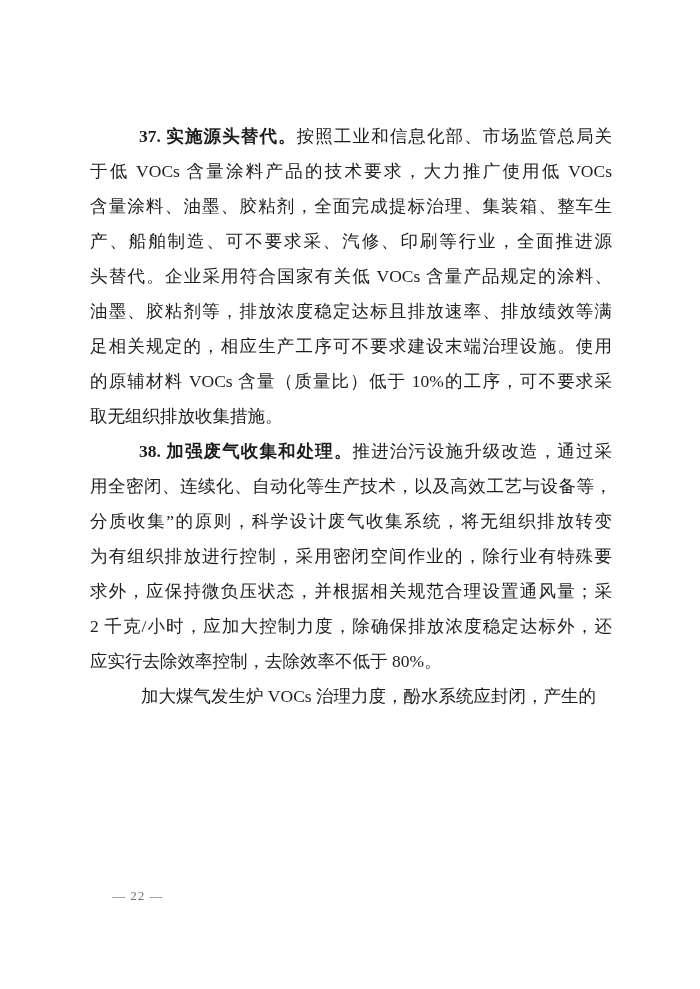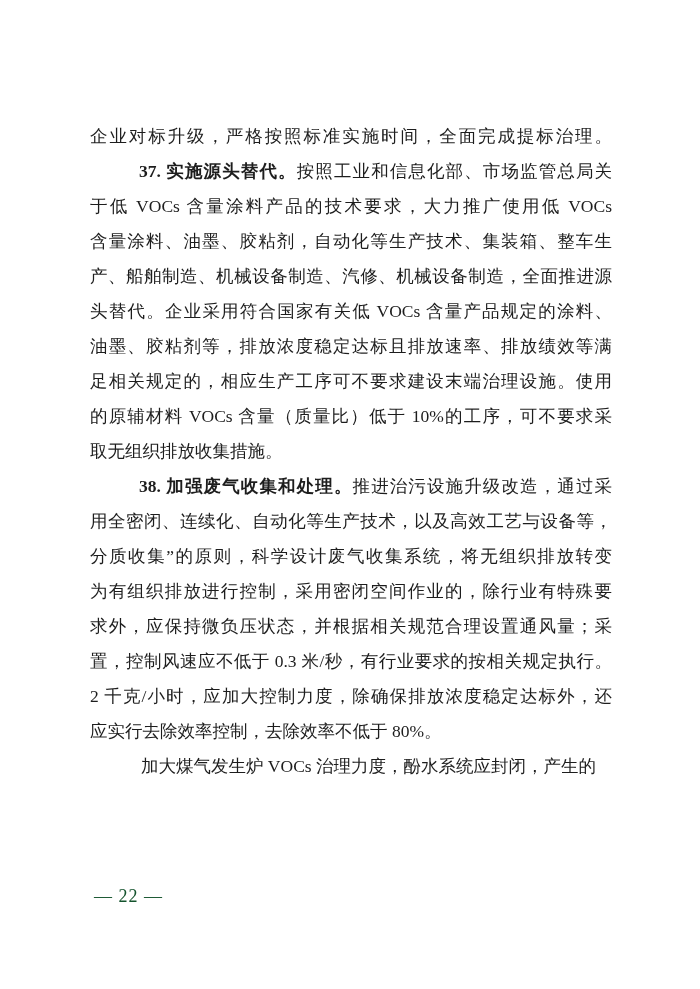--- a/index.html
+++ b/index.html
@@ -36,52 +36,50 @@
   .indent {
     text-indent: 35px;
     text-align: center;
   }
   .lead {
     font-weight: bold;
     margin-left: 14px;
   }
   .footer {
     position: absolute;
-    left: 94px;
+    left: 112px;
     top: 885px;
-    font-size: 18px;
+    font-size: 13px;
     line-height: 22px;
-    color: #14532d;
+    color: #737373;
     letter-spacing: 1px;
   }
 </style>
 </head>
 <body>
 
 <div class="page">
 
   <div class="body-text">
-    <p class="line j"><span>企业对标升级，严格按照标准实施时间，全面完成提标治理。</span></p>
 
     <p class="line j indent"><span class="lead">37. 实施源头替代。</span><span>按照工业和信息化部、市场监管总局关</span></p>
     <p class="line j"><span>于低 VOCs 含量涂料产品的技术要求，大力推广使用低 VOCs</span></p>
-    <p class="line j"><span>含量涂料、油墨、胶粘剂，自动化等生产技术、集装箱、整车生</span></p>
-    <p class="line j"><span>产、船舶制造、机械设备制造、汽修、机械设备制造，全面推进源</span></p>
+    <p class="line j"><span>含量涂料、油墨、胶粘剂，全面完成提标治理、集装箱、整车生</span></p>
+    <p class="line j"><span>产、船舶制造、可不要求采、汽修、印刷等行业，全面推进源</span></p>
     <p class="line j"><span>头替代。企业采用符合国家有关低 VOCs 含量产品规定的涂料、</span></p>
     <p class="line j"><span>油墨、胶粘剂等，排放浓度稳定达标且排放速率、排放绩效等满</span></p>
     <p class="line j"><span>足相关规定的，相应生产工序可不要求建设末端治理设施。使用</span></p>
     <p class="line j"><span>的原辅材料 VOCs 含量（质量比）低于 10%的工序，可不要求采</span></p>
     <p class="line"><span>取无组织排放收集措施。</span></p>
 
     <p class="line j indent"><span class="lead">38. 加强废气收集和处理。</span><span>推进治污设施升级改造，通过采</span></p>
     <p class="line j"><span>用全密闭、连续化、自动化等生产技术，以及高效工艺与设备等，</span></p>
     <p class="line j"><span>分质收集”的原则，科学设计废气收集系统，将无组织排放转变</span></p>
     <p class="line j"><span>为有组织排放进行控制，采用密闭空间作业的，除行业有特殊要</span></p>
     <p class="line j"><span>求外，应保持微负压状态，并根据相关规范合理设置通风量；采</span></p>
-    <p class="line j"><span>置，控制风速应不低于 0.3 米/秒，有行业要求的按相关规定执行。</span></p>
     <p class="line j"><span>2 千克/小时，应加大控制力度，除确保排放浓度稳定达标外，还</span></p>
     <p class="line"><span>应实行去除效率控制，去除效率不低于 80%。</span></p>
 
     <p class="line indent"><span>加大煤气发生炉 VOCs 治理力度，酚水系统应封闭，产生的</span></p>
   </div>
 
   <div class="footer">
     <span>— 22 —</span>
   </div>
 

